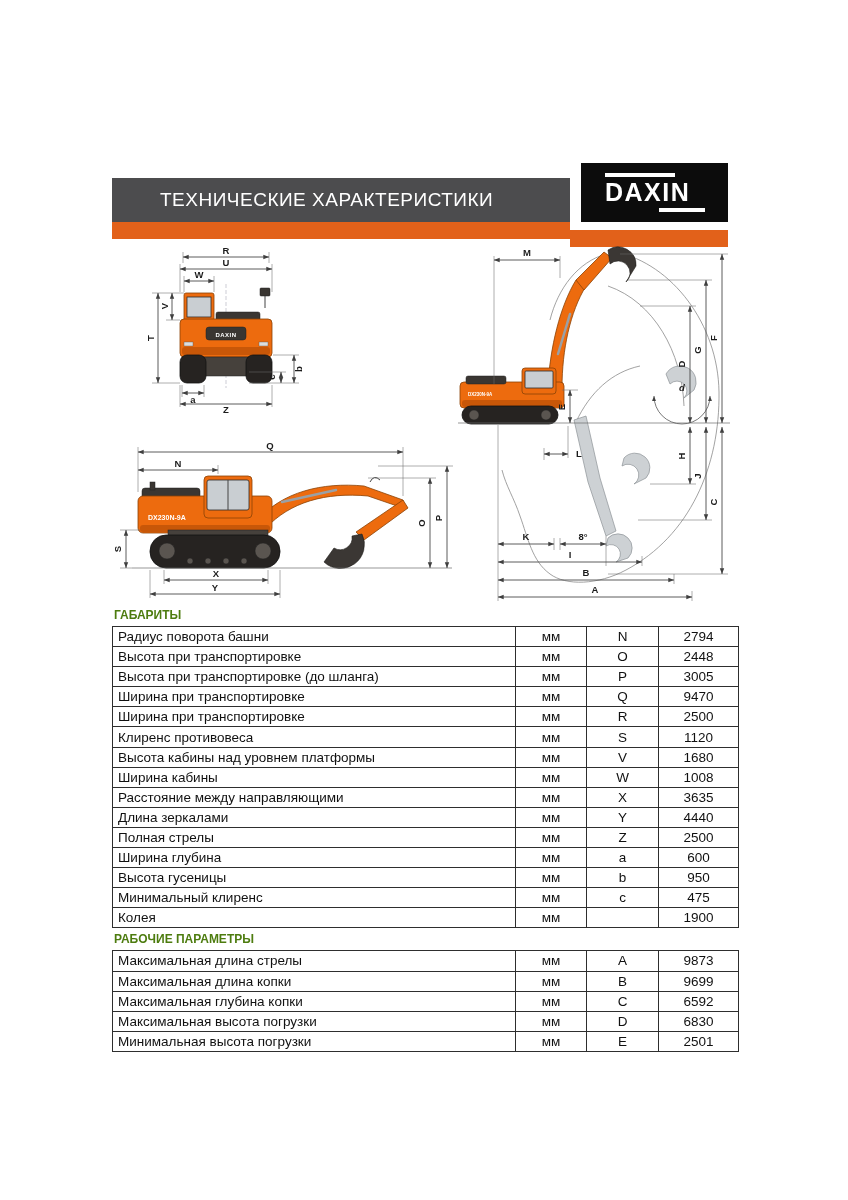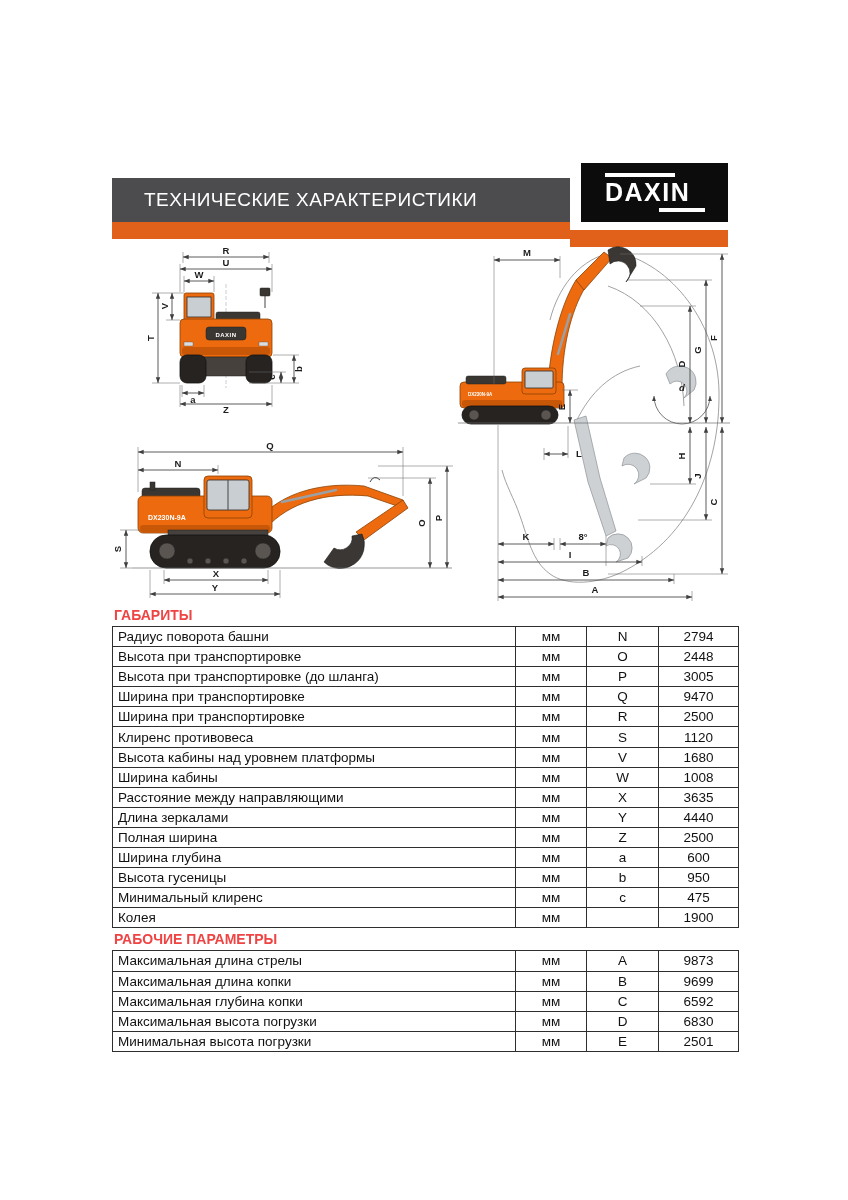--- a/index.html
+++ b/index.html
@@ -1,20 +1,20 @@
 <!DOCTYPE html>
 <html><head>
 <meta charset="utf-8">
 <style>
   html,body{margin:0;padding:0;background:#fff;}
   .page{position:relative;width:848px;height:1200px;background:#fff;overflow:hidden;
         font-family:"Liberation Sans",sans-serif;}
   
   .title-bar{position:absolute;left:112px;top:178px;width:458px;height:44px;background:#4C4C4E;
-             color:#fff;font-size:19px;letter-spacing:.5px;line-height:44px;padding-left:32px;
+             color:#fff;font-size:19px;letter-spacing:.5px;line-height:44px;padding-left:48px;
              box-sizing:border-box;}
   .orange-left{position:absolute;left:112px;top:222px;width:458px;height:17px;background:#E2611A;}
   .orange-right{position:absolute;left:570px;top:230px;width:158px;height:17px;background:#E2611A;}
   .logo-box{position:absolute;left:581px;top:163px;width:147px;height:59px;background:#0C0C0C;}
   .logo-text{position:absolute;left:24px;top:15px;color:#fff;font-size:25px;font-weight:800;
              letter-spacing:1.5px;}
   .logo-over{position:absolute;left:24px;top:10px;width:70px;height:4px;background:#fff;}
   .logo-under{position:absolute;left:78px;top:45px;width:46px;height:4px;background:#fff;}
   
   svg{position:absolute;overflow:visible;}
@@ -41,21 +41,21 @@
   .env2{fill:none;stroke:#555;stroke-width:.8;}
   .lbl{font-family:"Liberation Sans",sans-serif;font-size:9.5px;font-weight:700;fill:#1b1b1b;
        text-anchor:middle;}
   .it{font-style:italic;}
   .badge{font-family:"Liberation Sans",sans-serif;font-size:6px;font-weight:700;fill:#fff;
          text-anchor:middle;letter-spacing:.5px;}
   .mlabel{font-family:"Liberation Sans",sans-serif;font-size:7px;font-weight:700;fill:#fff;}
   .mlabel2{font-family:"Liberation Sans",sans-serif;font-size:4.5px;font-weight:700;fill:#fff;}
   
   .specs{position:absolute;left:112px;top:604px;width:626px;}
-  .sec-heading{color:#ef4444;font-size:14px;font-weight:700;height:22px;line-height:22px;
+  .sec-heading{color:#4d7c0f;font-size:12px;font-weight:700;height:22px;line-height:22px;
                padding-left:2px;}
   table.spec{border-collapse:collapse;width:626px;table-layout:fixed;}
   table.spec col.c1{width:403px;} table.spec col.c2{width:71px;}
   table.spec col.c3{width:72px;} table.spec col.c4{width:80px;}
   table.spec td{border:1.4px solid #2E2E2E;height:19.1px;font-size:13.5px;color:#111;
                 padding:0 0 0 5px;white-space:nowrap;overflow:hidden;}
   table.spec td.c{text-align:center;padding:0;}
 </style>
 </head>
 <body>
@@ -352,21 +352,21 @@
             <td class="c">X</td>
             <td class="c">3635</td>
           </tr>
           <tr>
             <td>Длина зеркалами</td>
             <td class="c">мм</td>
             <td class="c">Y</td>
             <td class="c">4440</td>
           </tr>
           <tr>
-            <td>Полная ширина</td>
+            <td>Полная стрелы</td>
             <td class="c">мм</td>
             <td class="c">Z</td>
             <td class="c">2500</td>
           </tr>
           <tr>
             <td>Ширина глубина</td>
             <td class="c">мм</td>
             <td class="c">a</td>
             <td class="c">600</td>
           </tr>

